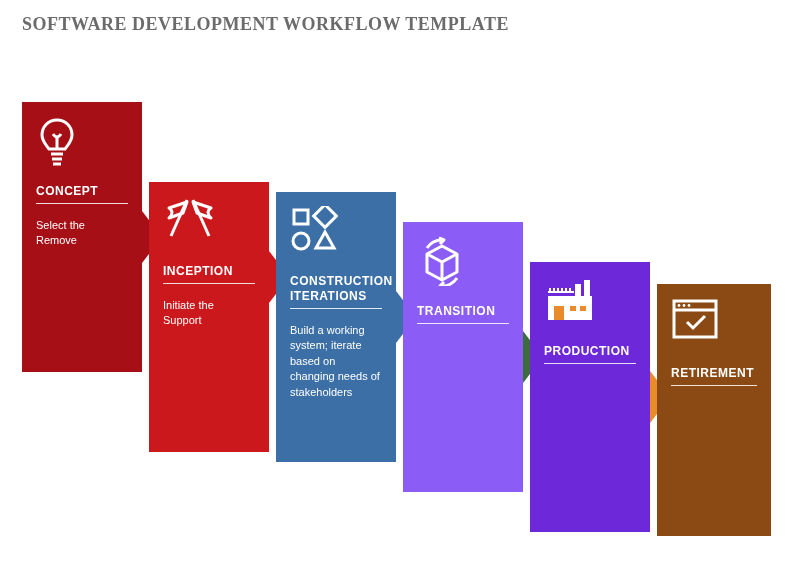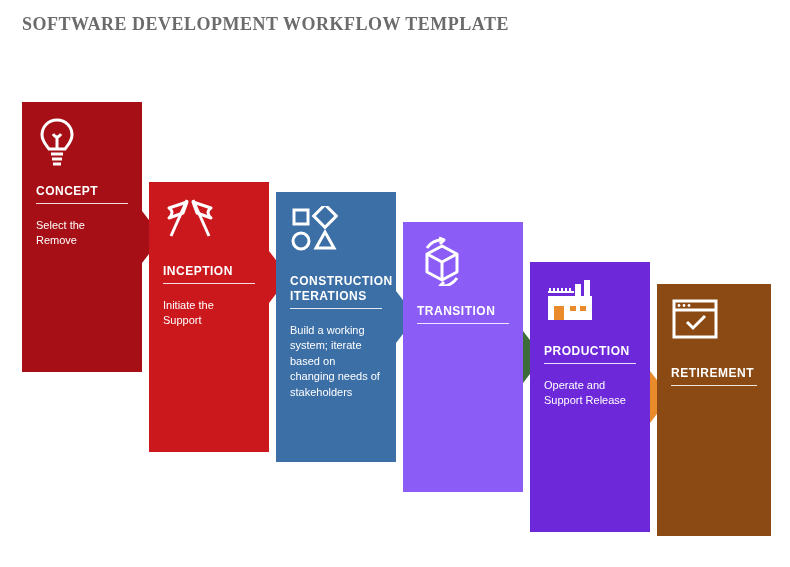--- a/index.html
+++ b/index.html
@@ -155,21 +155,20 @@
         <line x1="10" y1="16" x2="10" y2="12"></line>
         <line x1="14" y1="16" x2="14" y2="12"></line>
         <line x1="18" y1="16" x2="18" y2="12"></line>
         <line x1="22" y1="16" x2="22" y2="12"></line>
         <line x1="26" y1="16" x2="26" y2="12"></line>
       </g>
     </svg>
   </div>
   <h3>PRODUCTION</h3>
   <div class="underline"></div>
-  <p>Operate and Support Release</p>
 </div>
 <div class="arrow" style="left:650px; top:371px; border-left:20px solid #e98b2a;"></div>
 
 <div class="stage" style="left:657px; top:284px; height:252px; width:114px; background:#8b4a14;">
   <div class="icon-wrap">
     <svg width="48" height="42" viewBox="0 0 48 42">
       <g fill="none" stroke="#fff" stroke-width="3">
         <rect x="3" y="3" width="42" height="36"></rect>
         <line x1="3" y1="12" x2="45" y2="12"></line>
         <polyline points="16,24 22,30 34,18"></polyline>

